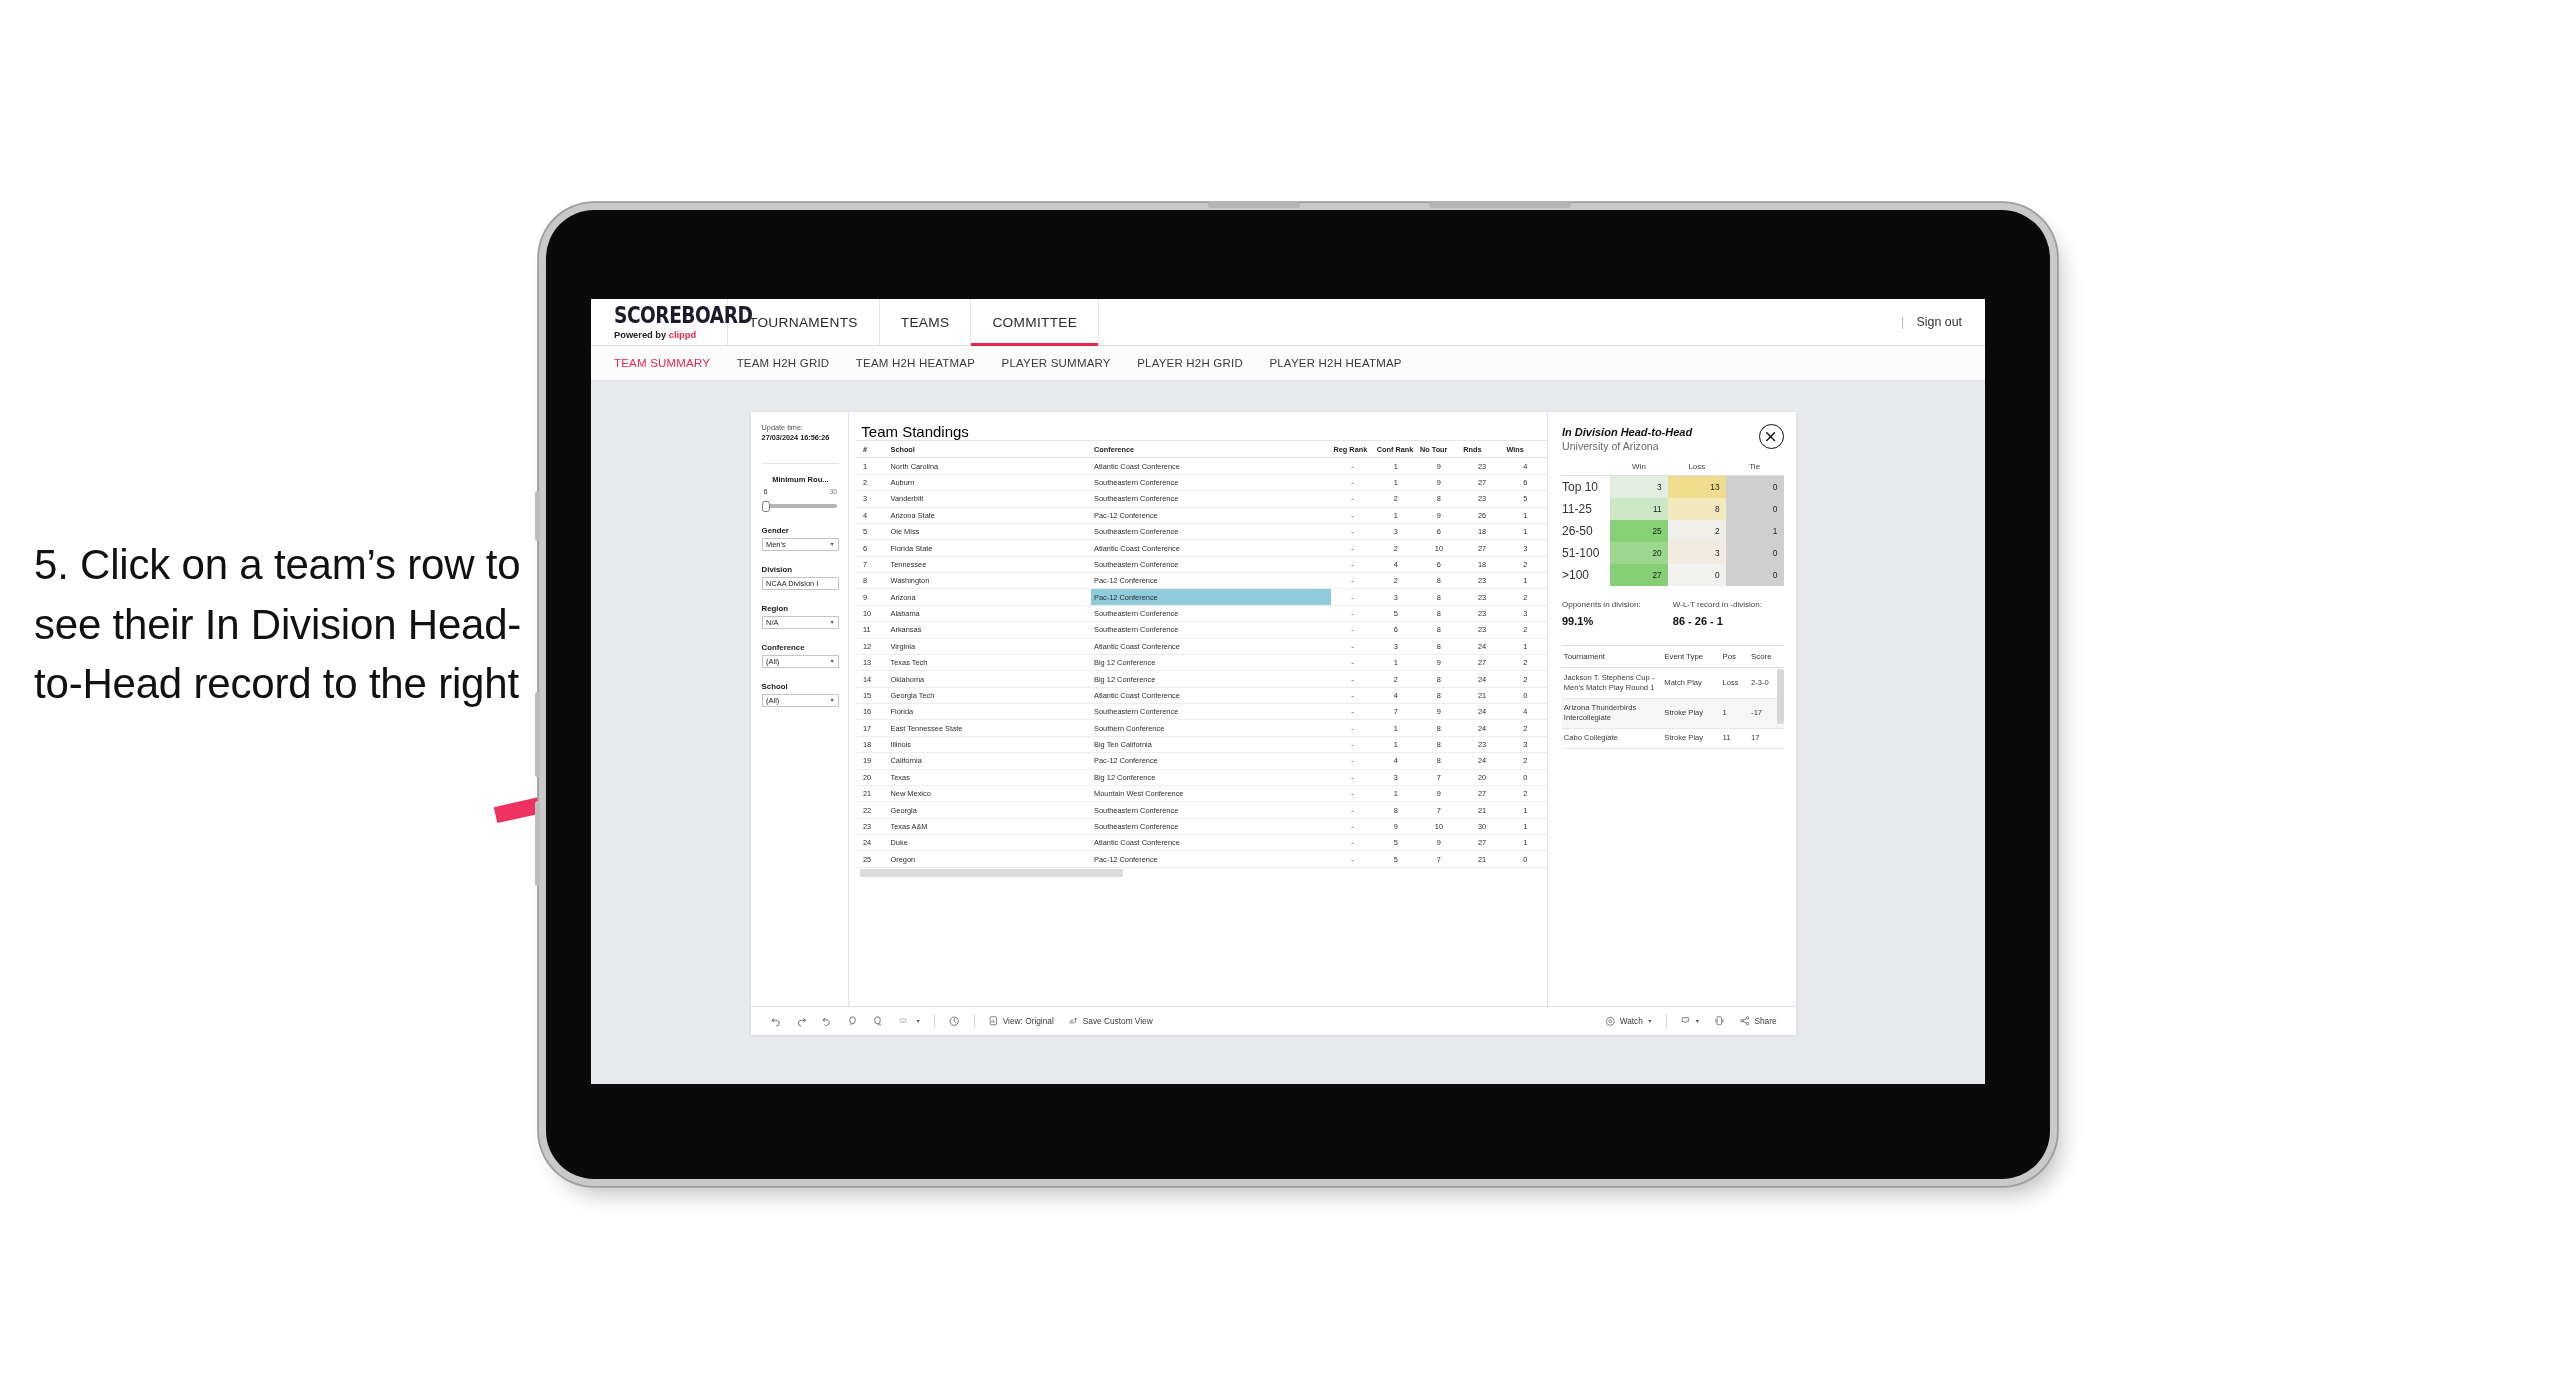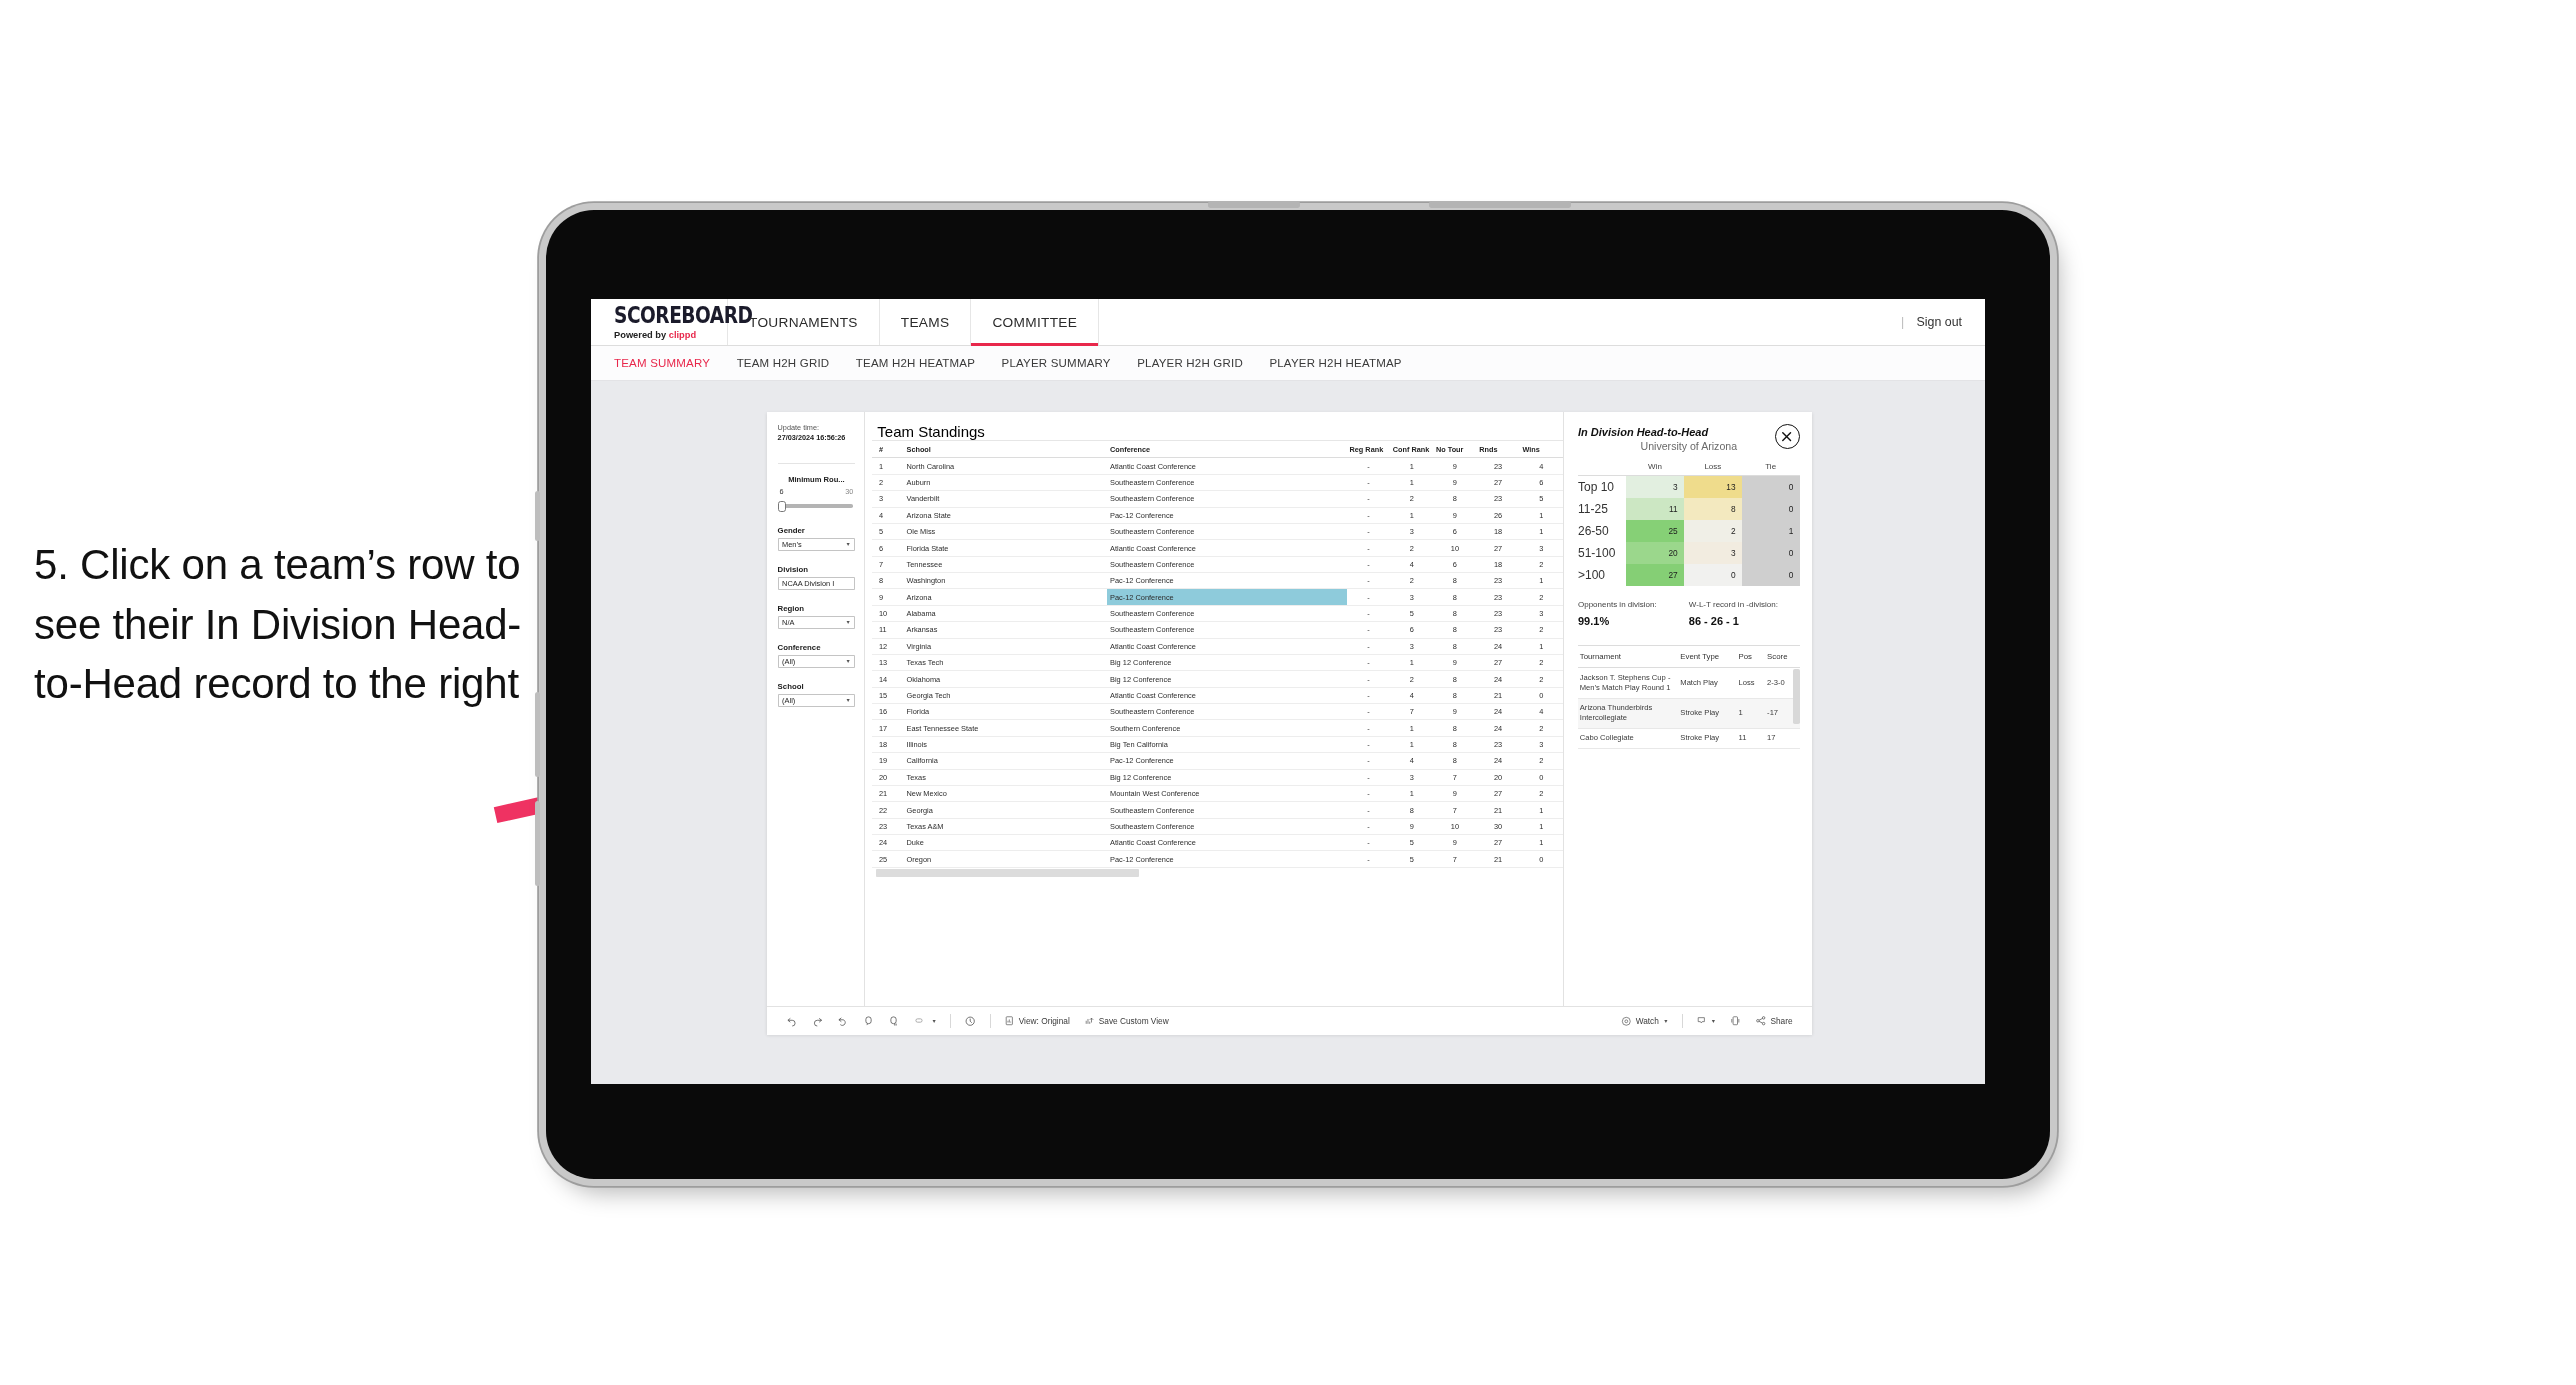--- a/index.html
+++ b/index.html
@@ -67,21 +67,21 @@
 
   .subnav {
     height:35px; background:#fcfcfd; border-bottom:0.9px solid #e3e3e6;
     display:flex; align-items:center; padding-left:23px; gap:26.5px;
   }
   .subitem { font-size:11.5px; color:#3a3a3a; letter-spacing:0.2px; white-space:nowrap; }
   .subitem.active { color:#e8274b; }
 
   
   .dash {
-    position:absolute; left:176px; top:113px; width:1045px; height:623px;
+    position:absolute; left:160px; top:113px; width:1045px; height:623px;
     background:#fff; box-shadow:0 0.9px 3.5px rgba(0,0,0,.13);
     display:flex; flex-direction:column;
   }
   .dash-body { flex:1; display:flex; overflow:hidden; }
 
   
   .filters {
     width:98px; border-right:0.9px solid #e2e2e2; padding:10.6px 8.8px 0 10.6px;
     background:#fff; flex-shrink:0;
   }
@@ -129,21 +129,21 @@
   .hrow .c-conf { background:#8ecbdb; }
   .scroll-h { height:9.7px; background:#fff; position:relative; }
   .scroll-h .thumb { position:absolute; left:3.5px; top:0.9px; width:263px; height:8px; background:#dcdcdc; border-radius:0.9px;}
 
   
   .h2h {
     width:249px; border-left:0.9px solid #e2e2e2; flex-shrink:0;
     padding:14px 12.4px 0 14px; background:#fff; position:relative; display:flex; flex-direction:column;
   }
   .h2h-title { font-size:11px; font-weight:bold; color:#111;font-style:italic; }
-  .h2h-sub { font-size:10.6px; color:#6a6a6a; margin-top:1.8px;text-align:center; }
+  .h2h-sub { font-size:10.6px; color:#6a6a6a; margin-top:1.8px; }
   .close-btn {
     position:absolute; right:12.4px; top:12.4px; width:25px; height:25px;
     border:1.9px solid #111; border-radius:50%;
     display:flex; align-items:center; justify-content:center;
   }
   .close-btn svg { width:13.3px; height:13.3px; }
 
   .grid { margin-top:10.6px; }
   .grid-head { display:flex; font-size:8px; color:#444; }
   .grid-head .lbl { width:49px; }

